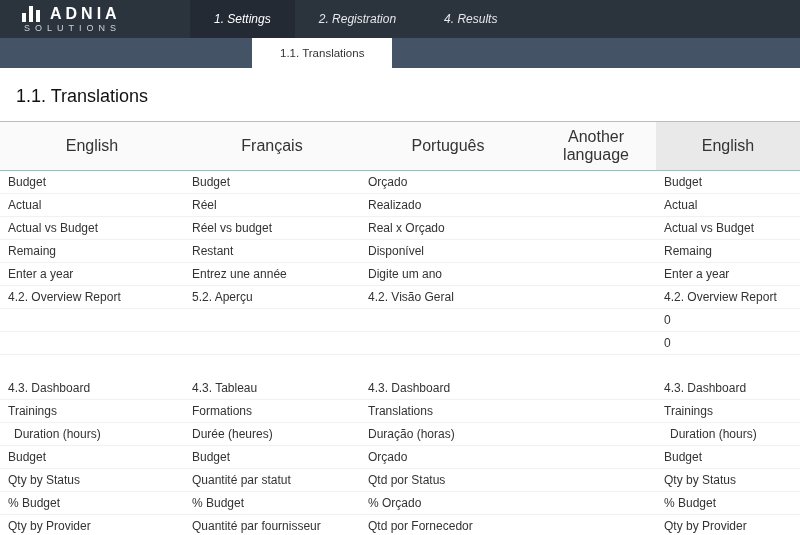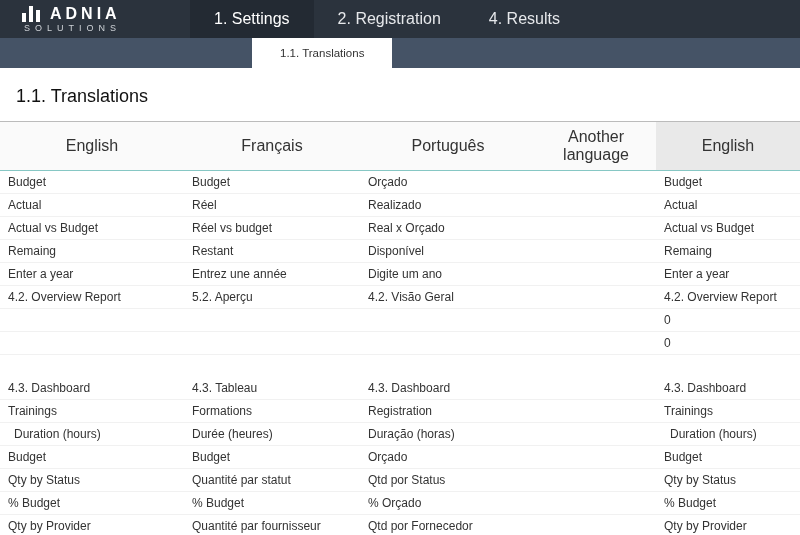--- a/index.html
+++ b/index.html
@@ -7,21 +7,21 @@
   .brand{display:flex;flex-direction:column;justify-content:center;padding-left:22px;width:190px;box-sizing:border-box;}
   .brand-logo{display:flex;align-items:center;gap:6px;}
   .bars{display:flex;align-items:flex-end;gap:3px;height:16px;margin-right:4px;}
   .bars span{display:block;width:4px;background:#fff;}
   .bars span:nth-child(1){height:9px;}
   .bars span:nth-child(2){height:16px;}
   .bars span:nth-child(3){height:12px;}
   .brand-name{color:#fff;font-weight:700;letter-spacing:4px;font-size:16px;}
   .brand-sub{color:#cfd3d8;letter-spacing:5px;font-size:9px;margin-top:0px;margin-left:2px;}
   .tabs{display:flex;align-items:stretch;}
-  .tab{display:flex;align-items:center;padding:0 24px;color:#e6e8eb;font-size:16px;cursor:pointer;}
+  .tab{display:flex;align-items:center;padding:0 24px;color:#e6e8eb;font-size:12px;cursor:pointer;font-style:italic;}
   .tab.active{background:#232a33;color:#fff;}
   .subheader{background:#455366;height:30px;display:flex;align-items:stretch;}
   .subspacer{width:252px;}
   .subtab{background:#fff;color:#333;display:flex;align-items:center;padding:0 28px;font-size:11.5px;}
   .page-title{font-size:18px;font-weight:400;color:#111;margin:18px 0 14px 16px;}
   .table{width:100%;border-collapse:collapse;table-layout:fixed;}
   .table col:nth-child(1){width:23%;}
   .table col:nth-child(2){width:22%;}
   .table col:nth-child(3){width:22%;}
   .table col:nth-child(4){width:15%;}
@@ -145,21 +145,21 @@
       <tr>
         <td>4.3. Dashboard</td>
         <td>4.3. Tableau</td>
         <td>4.3. Dashboard</td>
         <td></td>
         <td>4.3. Dashboard</td>
       </tr>
       <tr>
         <td>Trainings</td>
         <td>Formations</td>
-        <td>Registration</td>
+        <td>Translations</td>
         <td></td>
         <td>Trainings</td>
       </tr>
       <tr>
         <td><span class="indent"> Duration (hours)</span></td>
         <td>Durée (heures)</td>
         <td>Duração (horas)</td>
         <td></td>
         <td><span class="indent"> Duration (hours)</span></td>
       </tr>

